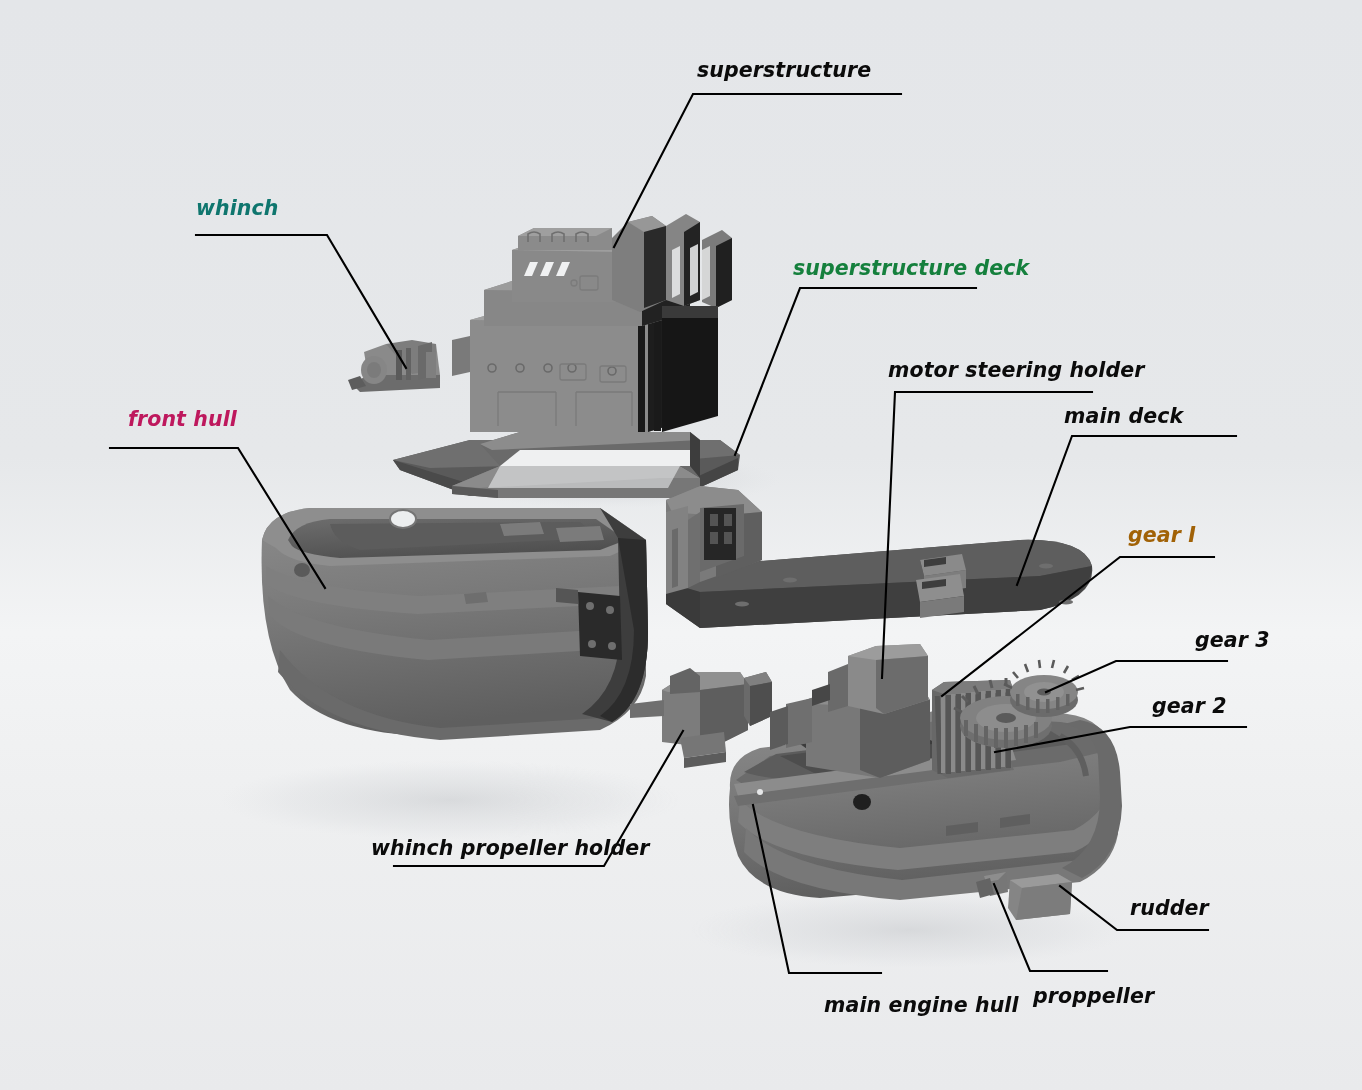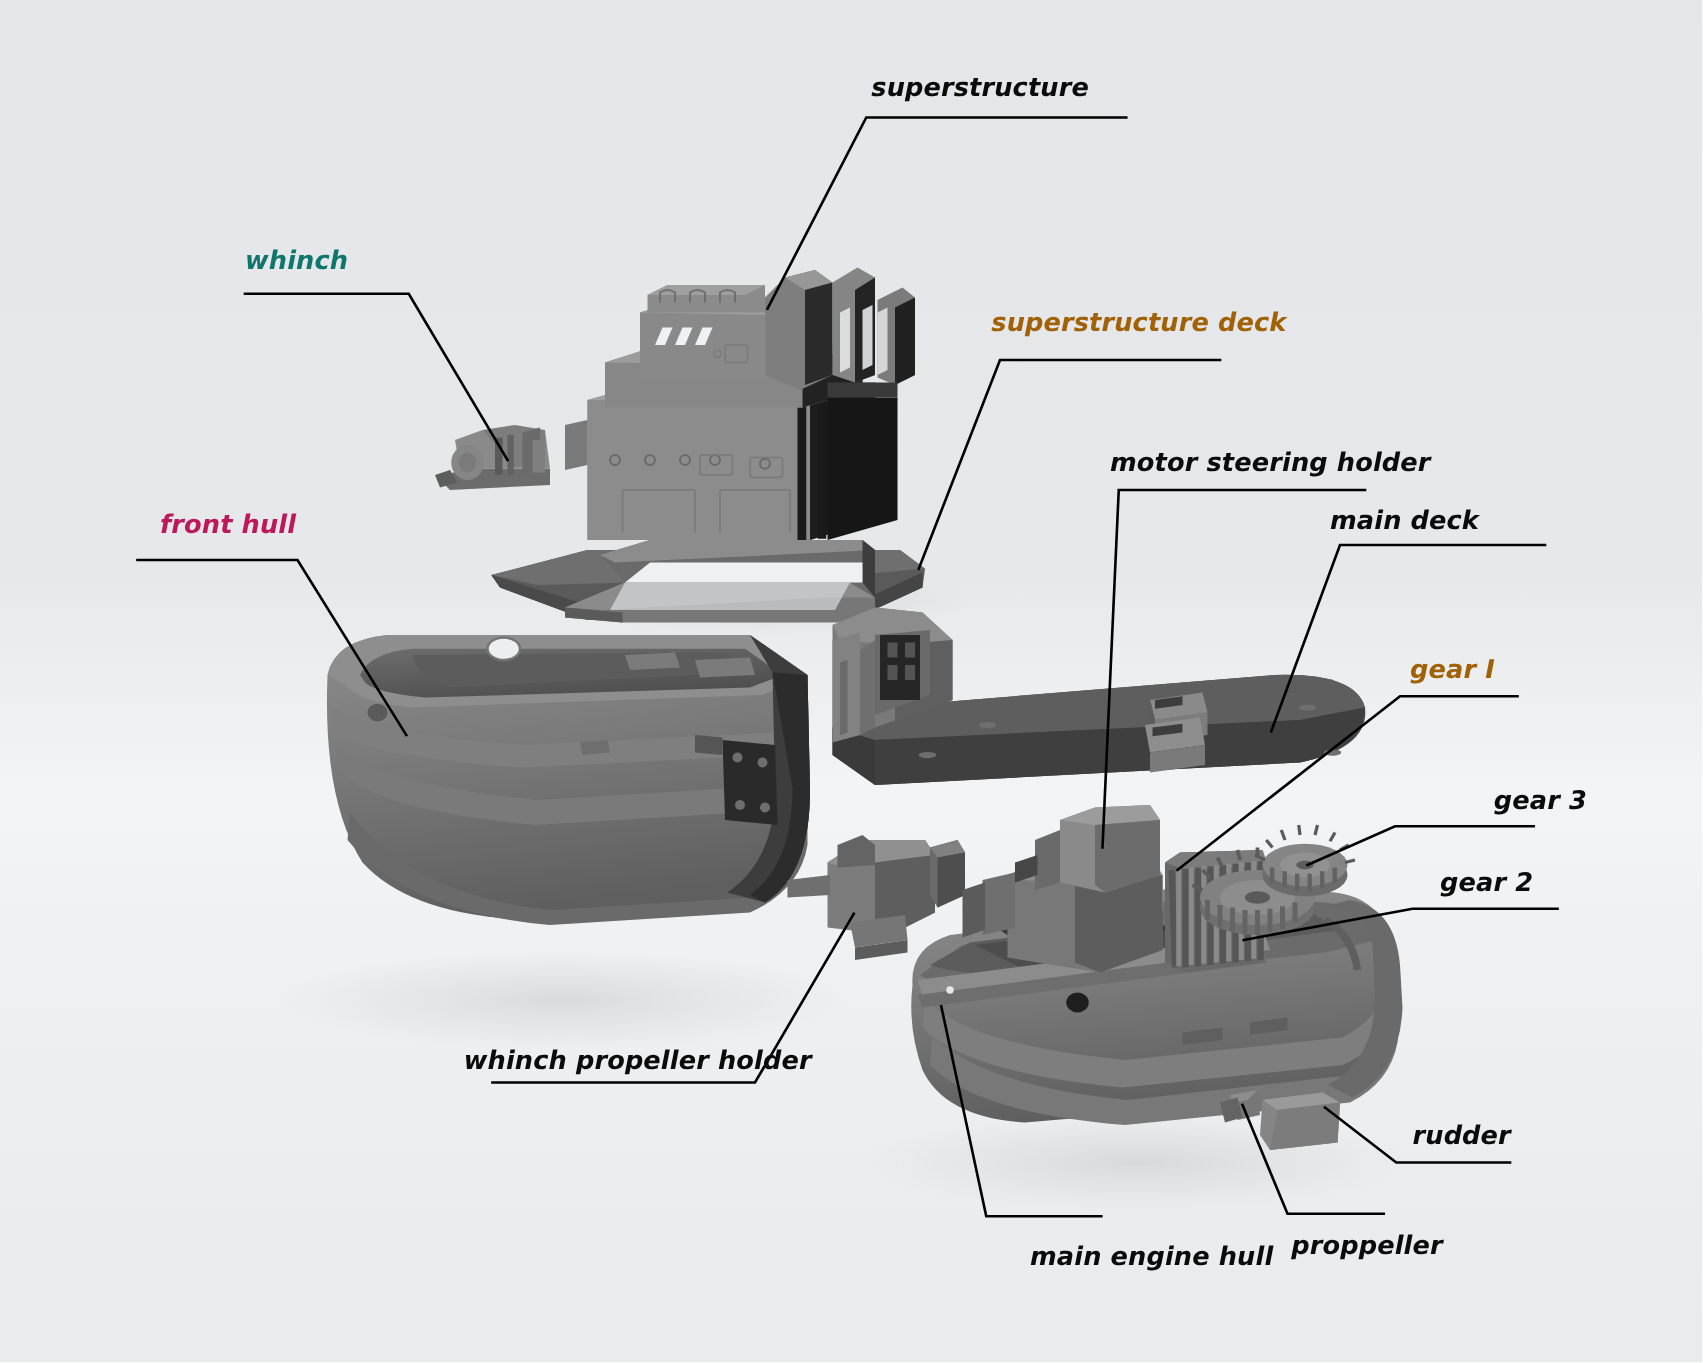--- a/index.html
+++ b/index.html
@@ -417,21 +417,21 @@
         <path d="M 394,866 L 604,866 L 683,731"></path>
         <path d="M 1208,930 L 1117,930 L 1060,886"></path>
         <path d="M 881,973 L 789,973 L 753,805"></path>
         <path d="M 1107,971 L 1030,971 L 994,884"></path>
       </g>
   </svg>
 
   <div id="labels-layer">
       <div class="callout-label" style="left: 697px; top: 60px; color: rgb(11, 11, 11);">superstructure</div>
       <div class="callout-label" style="left: 180px; top: 198px; color: #0f766e; margin-left: 16px;">whinch</div>
-      <div class="callout-label" style="left: 793px; top: 248px; color: #a16207;">superstructure deck</div>
+      <div class="callout-label" style="left: 793px; top: 258px; color: #15803d;">superstructure deck</div>
       <div class="callout-label" style="left: 888px; top: 360px; color: rgb(11, 11, 11); text-align: right;">motor steering holder</div>
       <div class="callout-label" style="left: 1064px; top: 406px; color: rgb(11, 11, 11); text-align: center;">main deck</div>
       <div class="callout-label" style="left: 128px; top: 409px; color: #be185d;">front hull</div>
       <div class="callout-label" style="left: 1128px; top: 525px; color: #a16207;">gear I</div>
       <div class="callout-label" style="left: 1147px; top: 630px; color: rgb(11, 11, 11); margin-left: 48px;">gear 3</div>
       <div class="callout-label" style="left: 1152px; top: 696px; color: rgb(11, 11, 11);">gear 2</div>
       <div class="callout-label" style="left: 371px; top: 838px; color: rgb(11, 11, 11);">whinch propeller holder</div>
       <div class="callout-label" style="left: 1130px; top: 898px; color: rgb(11, 11, 11);">rudder</div>
       <div class="callout-label" style="left: 824px; top: 995px; color: rgb(11, 11, 11);">main engine hull</div>
       <div class="callout-label" style="left: 1033px; top: 986px; color: rgb(11, 11, 11);">proppeller</div>

